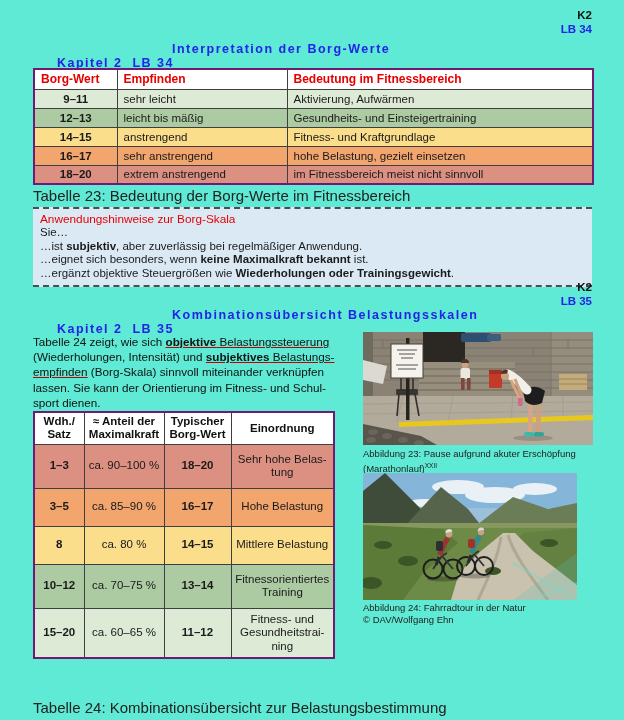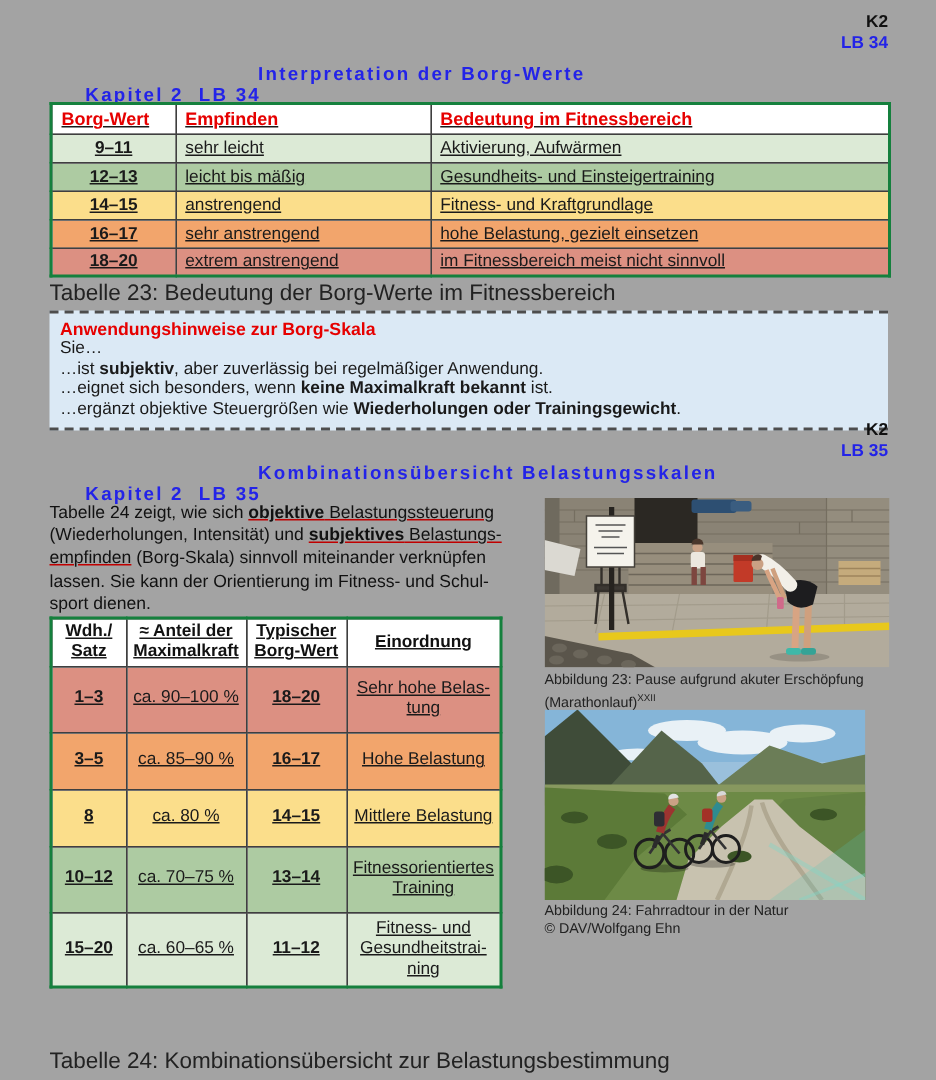--- a/index.html
+++ b/index.html
@@ -1,57 +1,57 @@
 <!DOCTYPE html>
 <html><head>
 <meta charset="utf-8">
 <style>
   * { margin:0; padding:0; box-sizing:border-box; }
   html,body { background:#fff; }
   body { font-family:"Liberation Sans", sans-serif; color:#1a1a1a; }
-  .page { position:relative; width:624px; height:720px; background:#a3a3a3; overflow:hidden; }
+  .page { position:relative; width:624px; height:720px; background:#5eead4; overflow:hidden; }
 
   
   .corner { position:absolute; right:32px; text-align:right; font-weight:bold; font-size:11.5px; line-height:14px; }
   .corner-top { top:8px; }
   .corner-mid { top:280px; }
   .corner .k2 { color:#111; }
   .corner .lb { color:#2323e8; }
 
   
   .heading { position:absolute; left:37px; width:555px; font-weight:bold; font-size:12.5px; color:#2323e8; letter-spacing:1.5px; white-space:pre; }
   .heading .h-right { position:absolute; left:135px; top:0; }
   .h1 { top:42px; }
   .h2 { top:308px; }
 
   
   table { border-collapse:collapse; table-layout:fixed; }
   td, th { border:1px solid #3f3f3f; font-size:11.5px; overflow:hidden; }
-  .t1, .t2 { position:absolute; border:2px solid #15803d;text-decoration:underline; }
+  .t1, .t2 { position:absolute; border:2px solid #701a75; }
   .c-pgreen { background:#dcead6; }
   .c-green  { background:#adcba2; }
   .c-yellow { background:#fbde8b; }
   .c-orange { background:#f2a56c; }
   .c-salmon { background:#dc9082; }
   .c-white  { background:#ffffff; }
 
   
   .t1 { left:33px; top:68px; width:559px; }
   .t1 th { background:#fff; color:#e60000; font-size:12px; text-align:left; padding:2px 6px; height:20px; }
   .t1 td { padding:1px 6px; height:19px; }
   .t1 td.cc { text-align:center; font-weight:bold; padding:1px 2px; }
 
   .tcaption { position:absolute; left:33px; font-size:15px; color:#222; }
   .cap1 { top:187px; }
   .cap2 { top:699px; }
 
   
   .infobox { position:absolute; left:33px; top:207px; width:559px; background:#dbe9f5;
              border-top:2px dashed #4d4d4d; border-bottom:2px dashed #4d4d4d; padding:3px 7px 5px 7px; }
-  .ib-title { color:#e60000; font-weight:bold; font-size:11.8px; line-height:14px; }
+  .ib-title { color:#e60000; font-weight:normal; font-size:11.8px; line-height:14px; }
   .ib-line { font-size:11.5px; line-height:13.5px; }
 
   
   .para { position:absolute; left:33px; top:334px; width:334px; font-size:11.7px; line-height:15.2px; color:#111; }
   .pline { white-space:nowrap; }
   .ru { text-decoration:underline; text-decoration-color:#c00000; text-decoration-thickness:1.2px; }
 
   
   .t2 { left:33px; top:411px; width:300px; }
   .t2 th { background:#fff; color:#111; font-weight:bold; text-align:center; vertical-align:middle; padding:2px 2px; height:32px; line-height:13px; }

